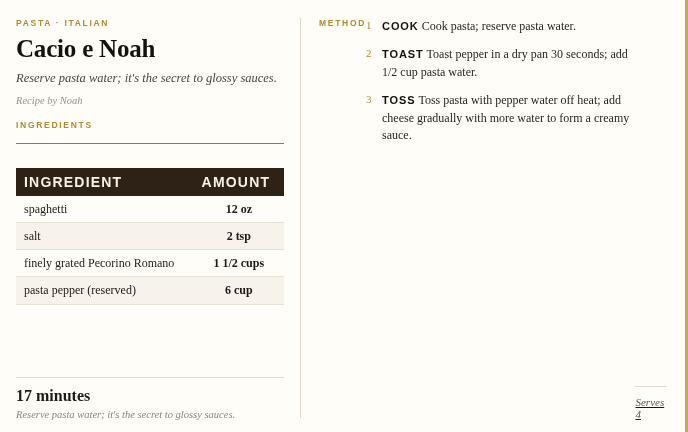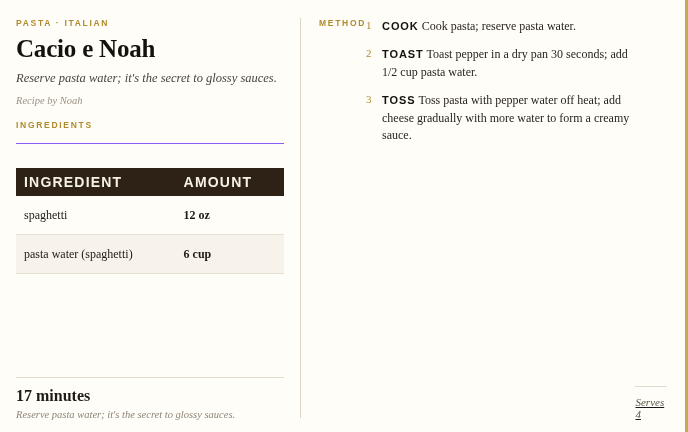--- a/index.html
+++ b/index.html
@@ -111,30 +111,30 @@
     padding: 6px 8px;
     text-align: left;
   }
   table.ing thead th.amt {
     text-align: left;
   }
   table.ing tbody td {
     font-family: "Liberation Serif", serif;
     font-size: 12px;
     color: #1f1b14;
-    padding: 11px 8px;
+    padding: 5px 8px;
     border-bottom: 1px solid #e7e1d2;
     vertical-align: top;
     line-height: 1.35;
   }
   table.ing tbody tr:nth-child(even) {
     background: #f7f3ea;
   }
   table.ing tbody td.amt {
-    text-align: left;
+    text-align: center;
     font-weight: bold;
     white-space: nowrap;
   }
   
   ol.steps {
     list-style: none;
     margin: 0;
     padding: 0;
   }
   ol.steps li {
@@ -217,21 +217,29 @@
           <th>INGREDIENT</th>
           <th class="amt">AMOUNT</th>
         </tr>
       </thead>
       <tbody>
         <tr>
           <td>spaghetti</td>
           <td class="amt">12 oz</td>
         </tr>
         <tr>
-          <td>pasta water (spaghetti)</td>
+          <td>salt</td>
+          <td class="amt">2 tsp</td>
+        </tr>
+        <tr>
+          <td>finely grated Pecorino Romano</td>
+          <td class="amt">1 1/2 cups</td>
+        </tr>
+        <tr>
+          <td>pasta pepper (reserved)</td>
           <td class="amt">6 cup</td>
         </tr>
       </tbody>
     </table>
 
     <div class="left-footer">
       <div class="time">17 minutes</div>
       <div class="note">Reserve pasta water; it's the secret to glossy sauces.</div>
     </div>
   </div>

